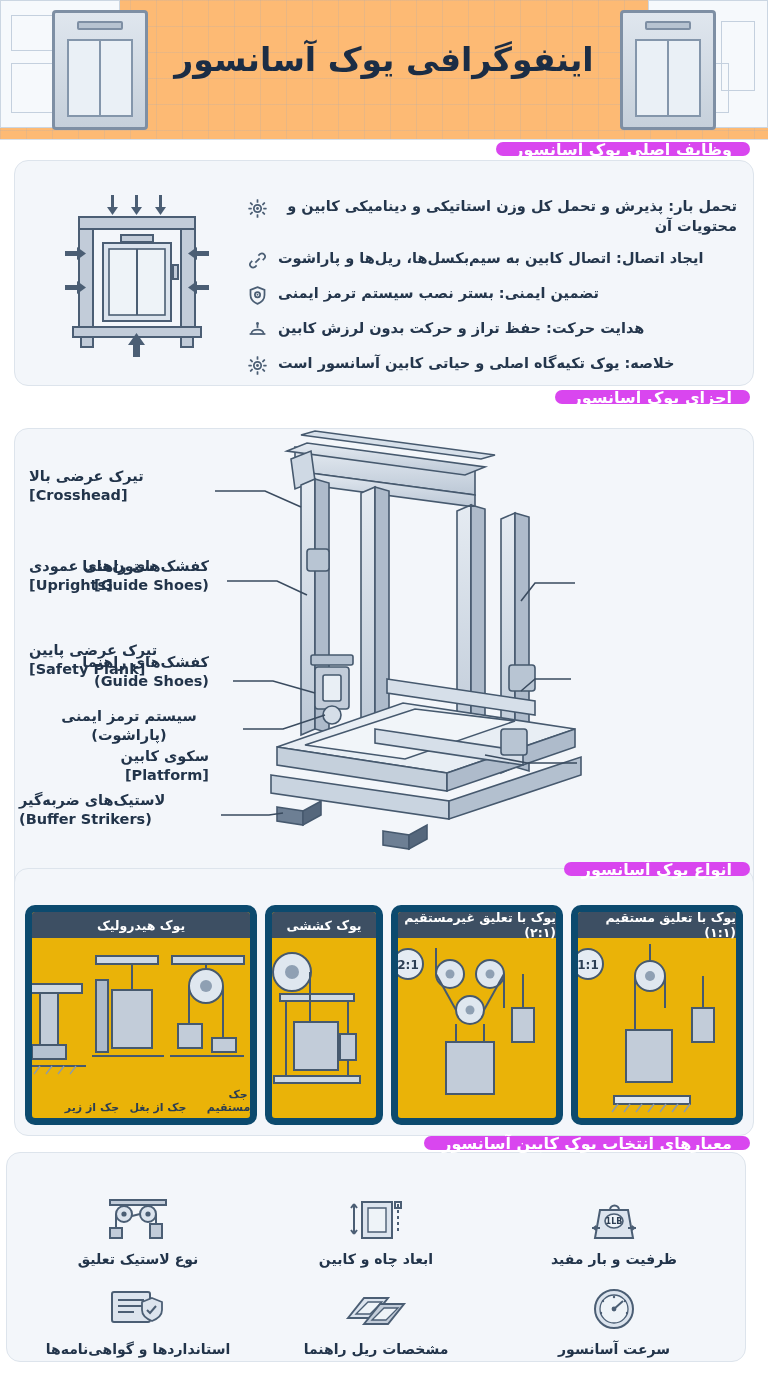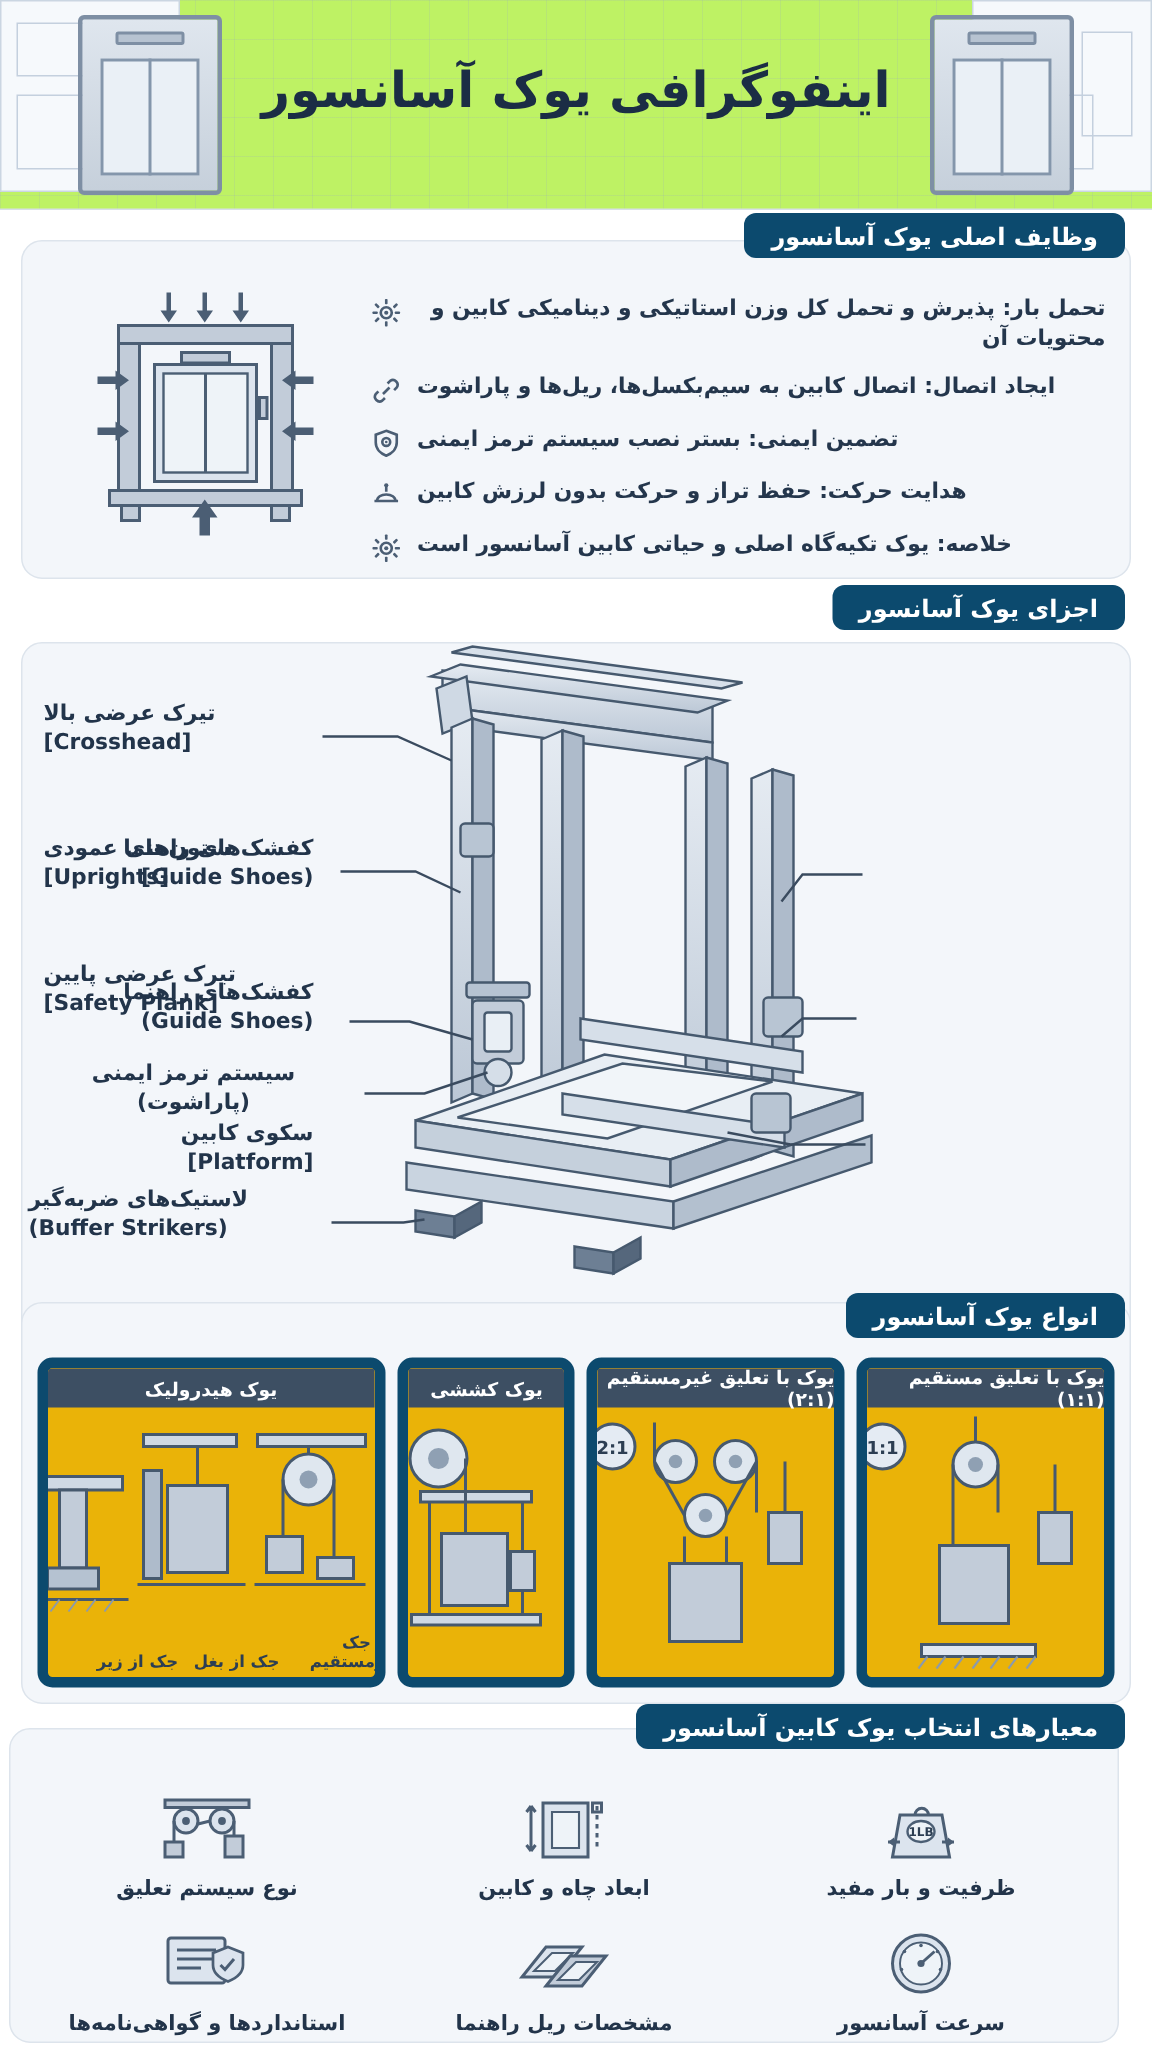--- a/index.html
+++ b/index.html
@@ -12,21 +12,21 @@
     font-family: "DejaVu Sans", "Liberation Sans", sans-serif;
     color: #27384d;
     overflow: hidden;
     position: relative;
   }
 
   
   .header {
     position: relative;
     width: 768px; height: 140px;
-    background: #bef264;
+    background: #fdba74;
     overflow: hidden;
     border-bottom: 1px solid #d7dfe8;
   }
   .blueprint-lines {
     position: absolute; inset: 0;
     background-image:
       linear-gradient(to right, rgba(150,170,195,.18) 1px, transparent 1px),
       linear-gradient(to bottom, rgba(150,170,195,.18) 1px, transparent 1px);
     background-size: 26px 26px;
   }
@@ -75,22 +75,22 @@
   
   .card {
     position: absolute;
     background: #f3f6fa;
     border: 1px solid #dde4ec;
     border-radius: 14px;
   }
   .section-tab {
     position: absolute;
     right: 18px;
-    height: 30px;
-    background: #0c4a6e;
+    height: 14px;
+    background: #d946ef;
     color: #fff;
     border-radius: 8px;
     font-size: 16px; font-weight: bold;
     display: flex; align-items: center; justify-content: center;
     padding: 0 18px;
     z-index: 5;
   }
 
   
   #sec-functions { left: 14px; top: 160px; width: 740px; height: 226px; }
@@ -564,21 +564,21 @@
             <rect x="8" y="6" width="56" height="5" class="st1"></rect>
             <circle cx="22" cy="20" r="8" class="st0"></circle>
             <circle cx="22" cy="20" r="2.6" class="stf"></circle>
             <circle cx="46" cy="20" r="8" class="st0"></circle>
             <circle cx="46" cy="20" r="2.6" class="stf"></circle>
             <path d="M14 20 v14 M54 20 v10 M30 22 l8 -2" class="stl"></path>
             <rect x="8" y="34" width="12" height="10" class="st1"></rect>
             <rect x="48" y="30" width="12" height="14" class="st1"></rect>
           </svg>
       </div>
-      <div class="lbl">نوع سیستم تعلیق</div>
+      <div class="lbl">نوع لاستیک تعلیق</div>
     </div>
 
     <div class="crit">
       <div class="ico">
         <svg width="56" height="52" viewBox="0 0 56 52">
             <circle cx="28" cy="26" r="19" class="st0"></circle>
             <circle cx="28" cy="26" r="14" fill="#eef3f8" stroke="#4b5e74" stroke-width="1.3"></circle>
             <path d="M28 26 l9 -8" class="stl"></path>
             <circle cx="28" cy="26" r="2.4" class="stf"></circle>
             <g class="stf">

